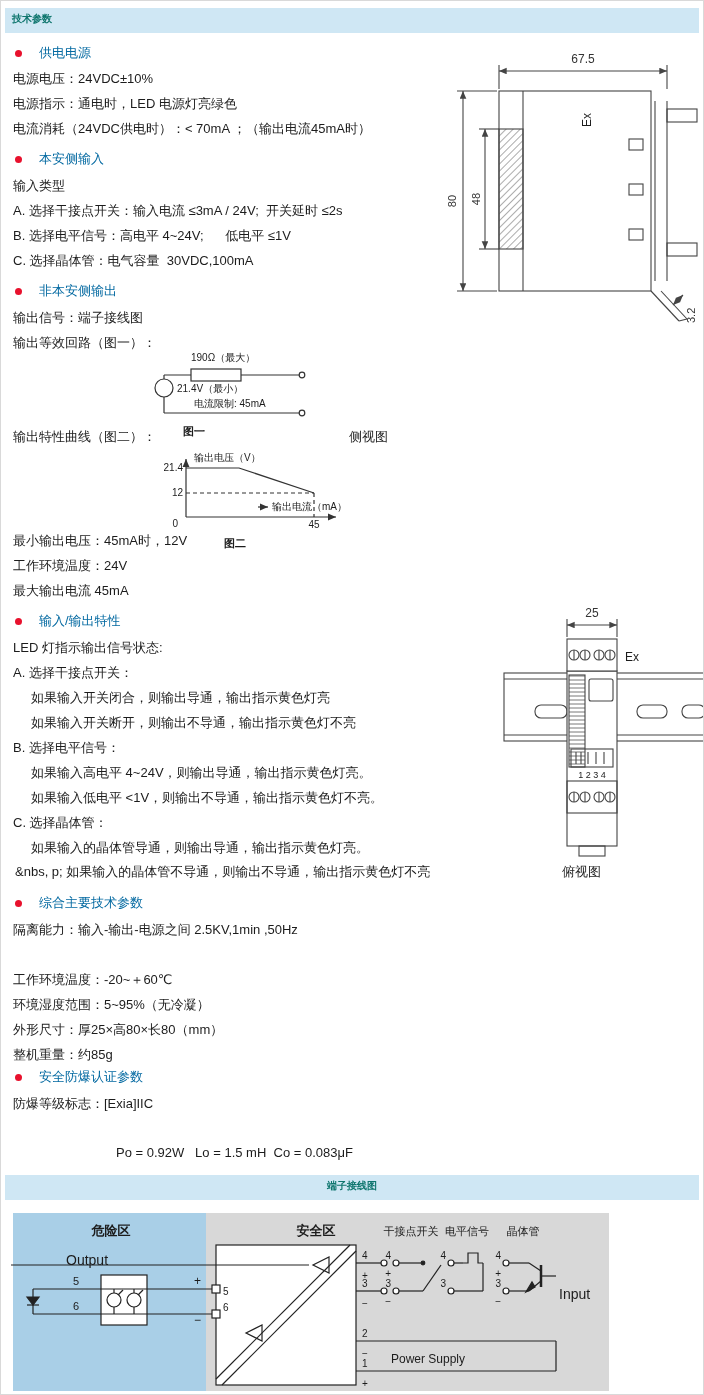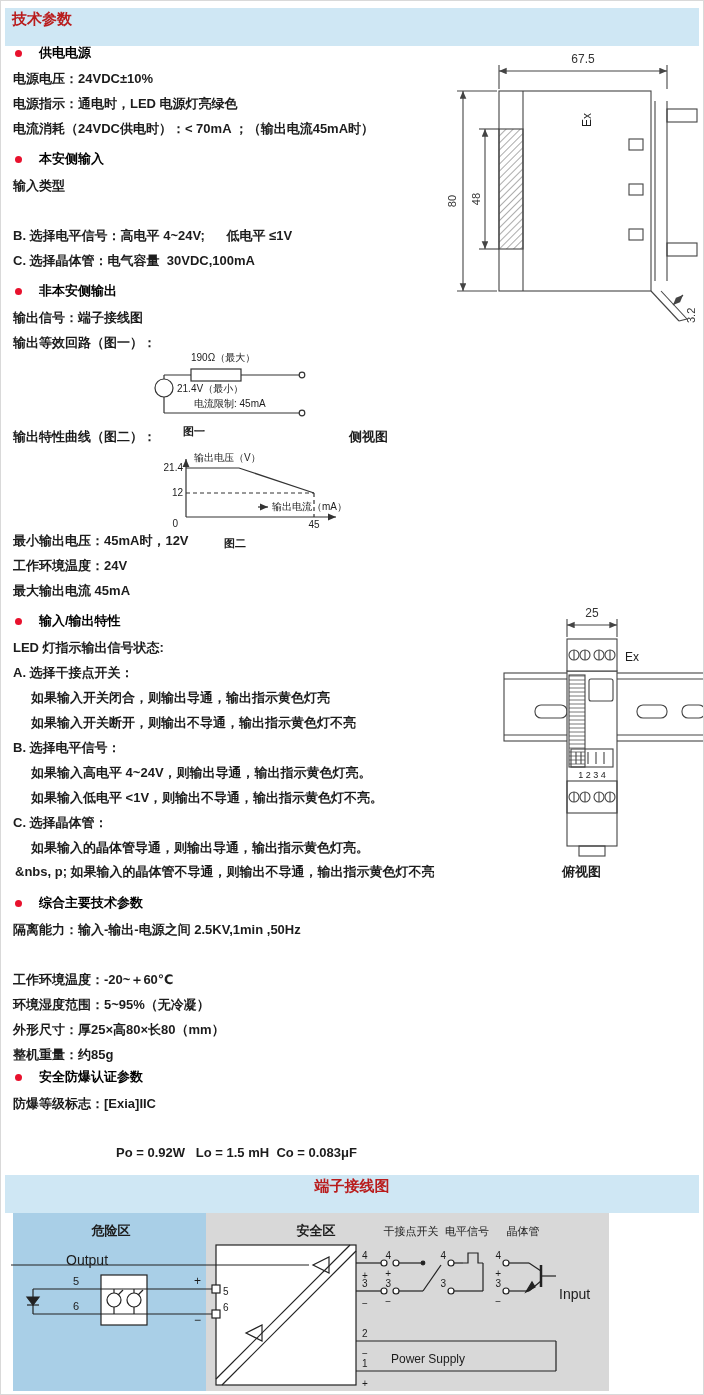--- a/index.html
+++ b/index.html
@@ -2,30 +2,30 @@
 <html style="--header_bg: #cfe7f4; --bullet: #e8112d; --hazard_bg: #a9cfe7; --safe_bg: #d8d8d8;"><head>
 <meta charset="utf-8">
 <style>
   html,body{margin:0;padding:0;background:#fff;}
   .page{
     position:relative;width:704px;height:1395px;background:#fff;
     font-family:"Liberation Sans","DejaVu Sans",sans-serif;
     color:#1c1c1c;border:1px solid #d9d9d9;box-sizing:border-box;overflow:hidden;
   }
   .bar{
-    position:absolute;left:4px;right:4px;height:38px;line-height:21px;
-    background:var(--header_bg,#cfe7f4);font-weight:bold;font-size:15px;color:#b91c1c;
+    position:absolute;left:4px;right:4px;height:25px;line-height:21px;
+    background:var(--header_bg,#cfe7f4);font-weight:bold;font-size:10px;color:#0f766e;
   }
   .bar-left{padding-left:7px;}
   .bar-center{text-align:center;}
   .sec{position:absolute;left:14px;display:flex;align-items:center;gap:17px;height:14px;}
   .bullet{width:7px;height:7px;border-radius:50%;background:var(--bullet,#e8112d);flex:0 0 auto;}
-  .sec-t{font-weight:bold;font-size:13px;color:#000000;white-space:pre;}
-  .ln{position:absolute;left:12px;font-size:13px;color:#1c1c1c;white-space:pre;font-weight:bold;}
-  .b{font-weight:bold;text-align:center;}
+  .sec-t{font-weight:normal;font-size:13px;color:#0369a1;white-space:pre;}
+  .ln{position:absolute;left:12px;font-size:13px;color:#1c1c1c;white-space:pre;}
+  .b{font-weight:normal;text-align:center;}
   .fig{position:absolute;}
   svg text{font-family:"Liberation Sans","DejaVu Sans",sans-serif;fill:#1c1c1c;font-size:10px;}
   svg .t9{font-size:9px;} svg .t10{font-size:10px;} svg .t11{font-size:11px;}
   svg .t12{font-size:12px;} svg .t13{font-size:13px;} svg .t14{font-size:14px;}
   svg .bt{font-weight:bold;}
   svg .dim{fill:#333;}
 </style>
 </head>
 <body>
 
@@ -41,20 +41,21 @@
   </div>
   <div class="ln" style="top:69px">电源电压：24VDC±10%</div>
   <div class="ln" style="top:94px">电源指示：通电时，LED 电源灯亮绿色</div>
   <div class="ln" style="top:119px">电流消耗（24VDC供电时）：&lt; 70mA ；（输出电流45mA时）</div>
 
   <div class="sec" style="top:151px">
     <span class="bullet"></span>
     <span class="sec-t">本安侧输入</span>
   </div>
   <div class="ln" style="top:176px">输入类型</div>
+  <div class="ln" style="top:201px">A. 选择干接点开关：输入电流 ≤3mA / 24V;  开关延时 ≤2s</div>
   <div class="ln" style="top:226px">B. 选择电平信号：高电平 4~24V;      低电平 ≤1V</div>
   <div class="ln" style="top:251px">C. 选择晶体管：电气容量  30VDC,100mA</div>
 
   <div class="sec" style="top:283px">
     <span class="bullet"></span>
     <span class="sec-t">非本安侧输出</span>
   </div>
   <div class="ln" style="top:308px">输出信号：端子接线图</div>
   <div class="ln" style="top:333px">输出等效回路（图一）：</div>
 

